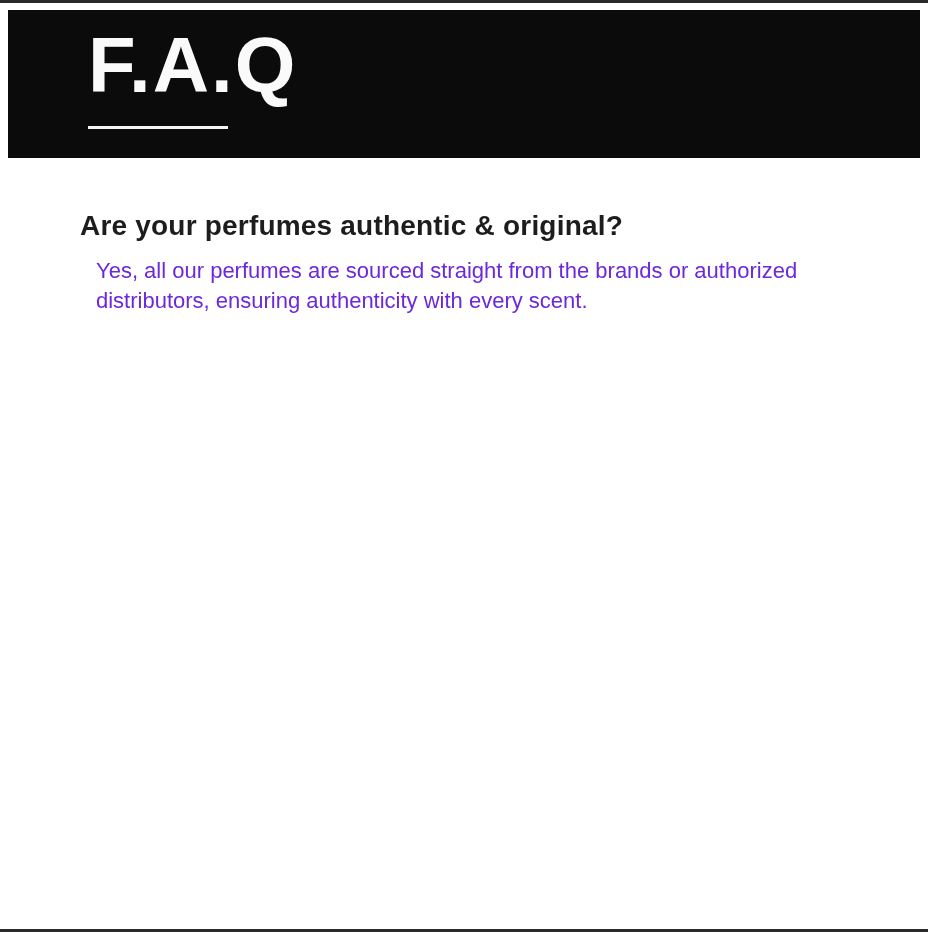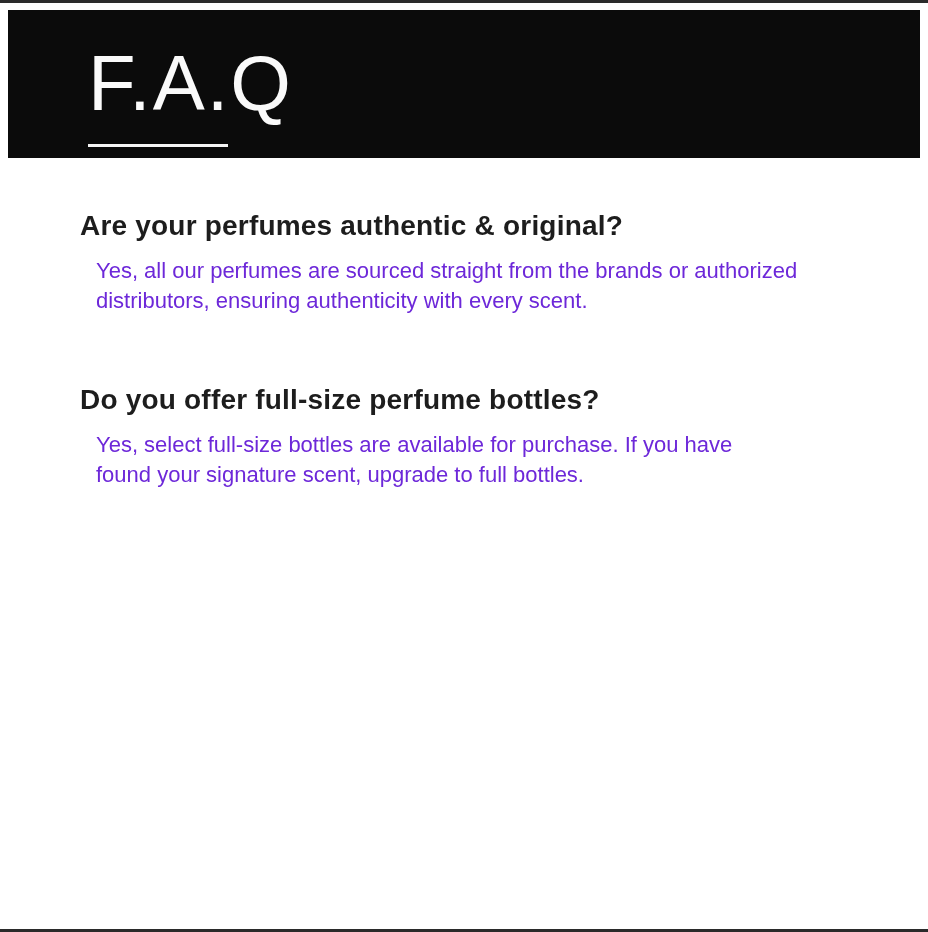--- a/index.html
+++ b/index.html
@@ -32,24 +32,24 @@
     position: absolute;
     top: 10px;
     left: 8px;
     right: 8px;
     height: 148px;
     background: #0b0b0b;
     padding-left: 80px;
   }
   .title {
     margin: 0;
-    padding-top: 34px;
+    padding-top: 16px;
     color: #fafafa;
     font-size: 78px;
-    font-weight: 400;
+    font-weight: 700;
     letter-spacing: 2px;
     line-height: 1;
   }
   .title-underline {
     width: 140px;
     height: 3px;
     background: #f5f5f5;
     margin-top: 22px;
   }
   .content {
@@ -90,24 +90,19 @@
   </header>
 
   <main class="content">
     <section class="faq-item">
       <h2 class="question">Are your perfumes authentic &amp; original?</h2>
       <p class="answer">Yes, all our perfumes are sourced straight from the brands or authorized
 distributors, ensuring authenticity with every scent.</p>
     </section>
 
 
-    <section class="faq-item">
-      <h2 class="question">Do you offer full-size perfume bottles?</h2>
-      <p class="answer">Yes, select full-size bottles are available for purchase. If you have
-found your signature scent, upgrade to full bottles.</p>
-    </section>
 
     <section class="faq-item">
     </section>
   </main>
 
   <div class="bottom-rule"></div>
 </div>
 
 </body></html>

